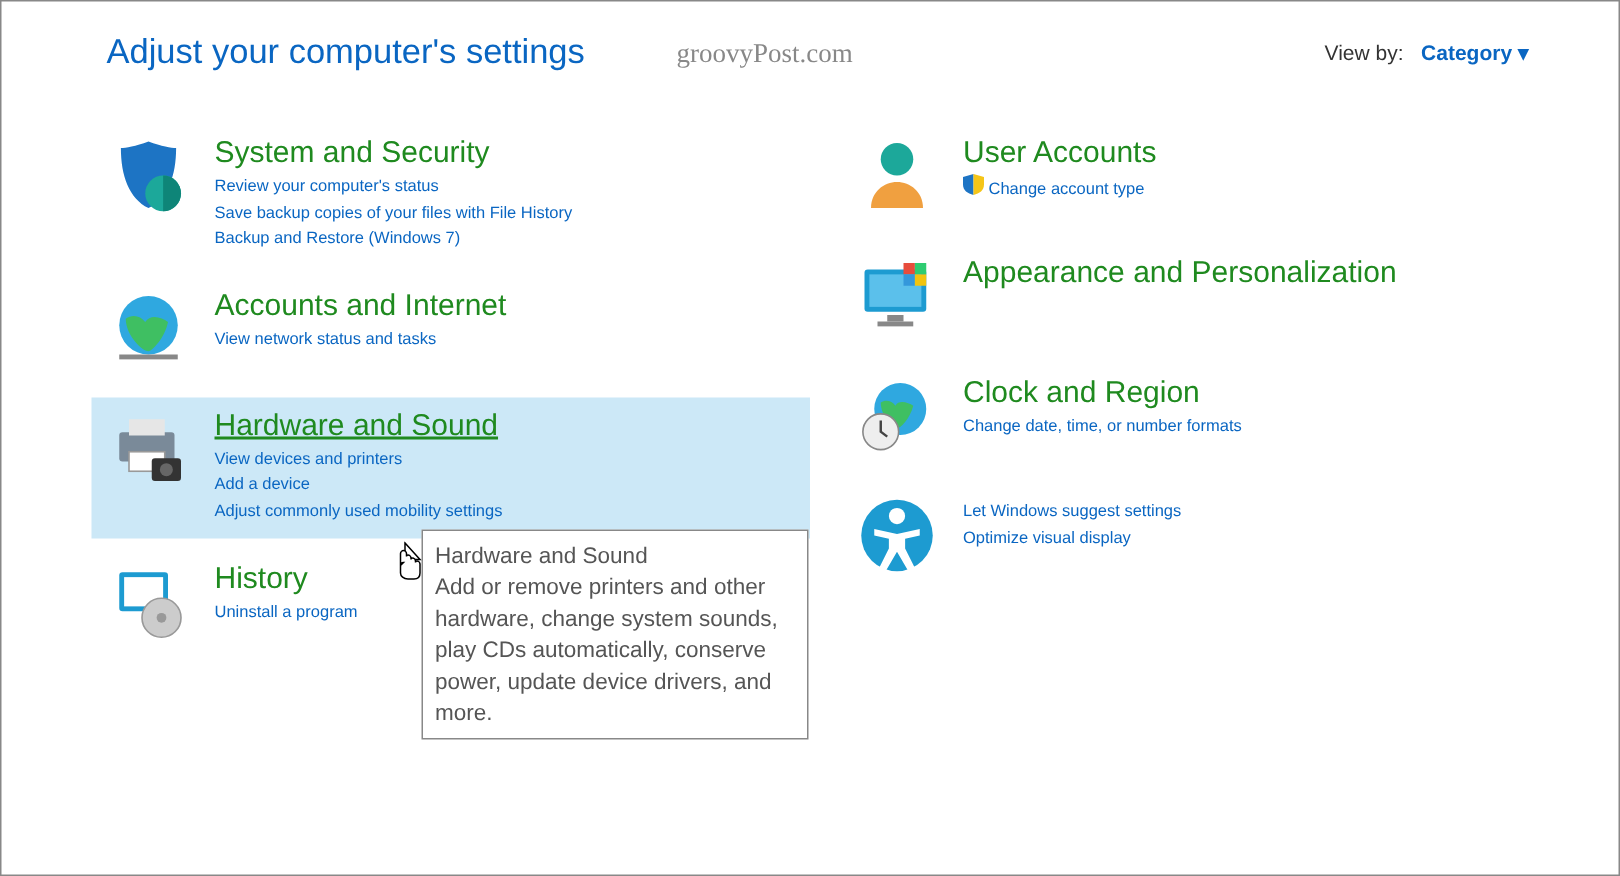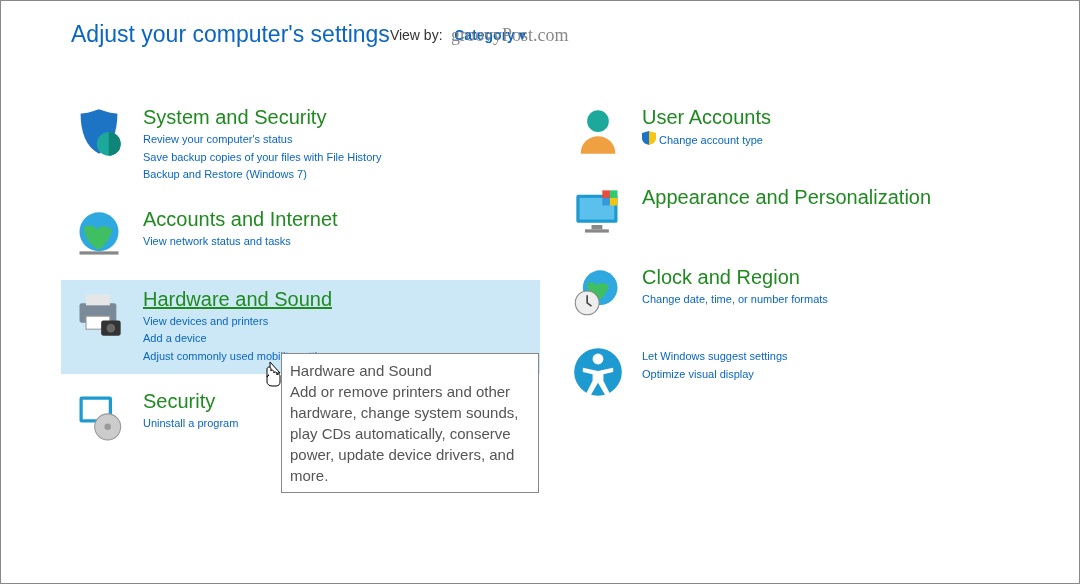--- a/index.html
+++ b/index.html
@@ -11,20 +11,21 @@
     width: 1080px;
     height: 584px;
     border: 1px solid #888;
     position: relative;
     overflow: hidden;
   }
   .header {
     display: flex;
     align-items: center;
     padding: 20px 60px 5px 70px;
+    justify-content: space-between;
   }
   .title {
     color: #0a66c2;
     font-size: 23px;
     font-weight: 400;
   }
   .watermark {
     color: #888;
     font-size: 18px;
     font-family: Georgia, serif;
@@ -35,21 +36,21 @@
   .viewby {
     font-size: 14px;
     color: #333;
   }
   .viewby .link { color: #0a66c2; cursor: pointer; font-weight: bold; }
   .content {
     display: flex;
     padding: 30px 40px 0 60px;
     gap: 20px;
   }
-  .col { flex: 1; margin-top: 15px; }
+  .col { flex: 1; }
   .category {
     display: flex;
     gap: 16px;
     padding: 8px 10px;
     margin-bottom: 8px;
     position: relative;
   }
   .category.highlight {
     background: #cce8f7;
   }
@@ -176,21 +177,21 @@
     <div class="category">
       <div class="icon-wrap">
         <svg viewBox="0 0 48 48">
             <rect x="6" y="6" width="30" height="24" rx="2" fill="#1d9bd1"></rect>
             <rect x="9" y="9" width="24" height="18" fill="#fff"></rect>
             <circle cx="32" cy="34" r="12" fill="#ccc" stroke="#999"></circle>
             <circle cx="32" cy="34" r="3" fill="#999"></circle>
           </svg>
       </div>
       <div class="cat-body">
-        <span class="cat-title">Security</span>
+        <span class="cat-title">History</span>
         <div class="sub-links">
           <span class="sub-link">Uninstall a program</span>
         </div>
       </div>
     </div>
 
   </div>
 
   <div class="col">
 

